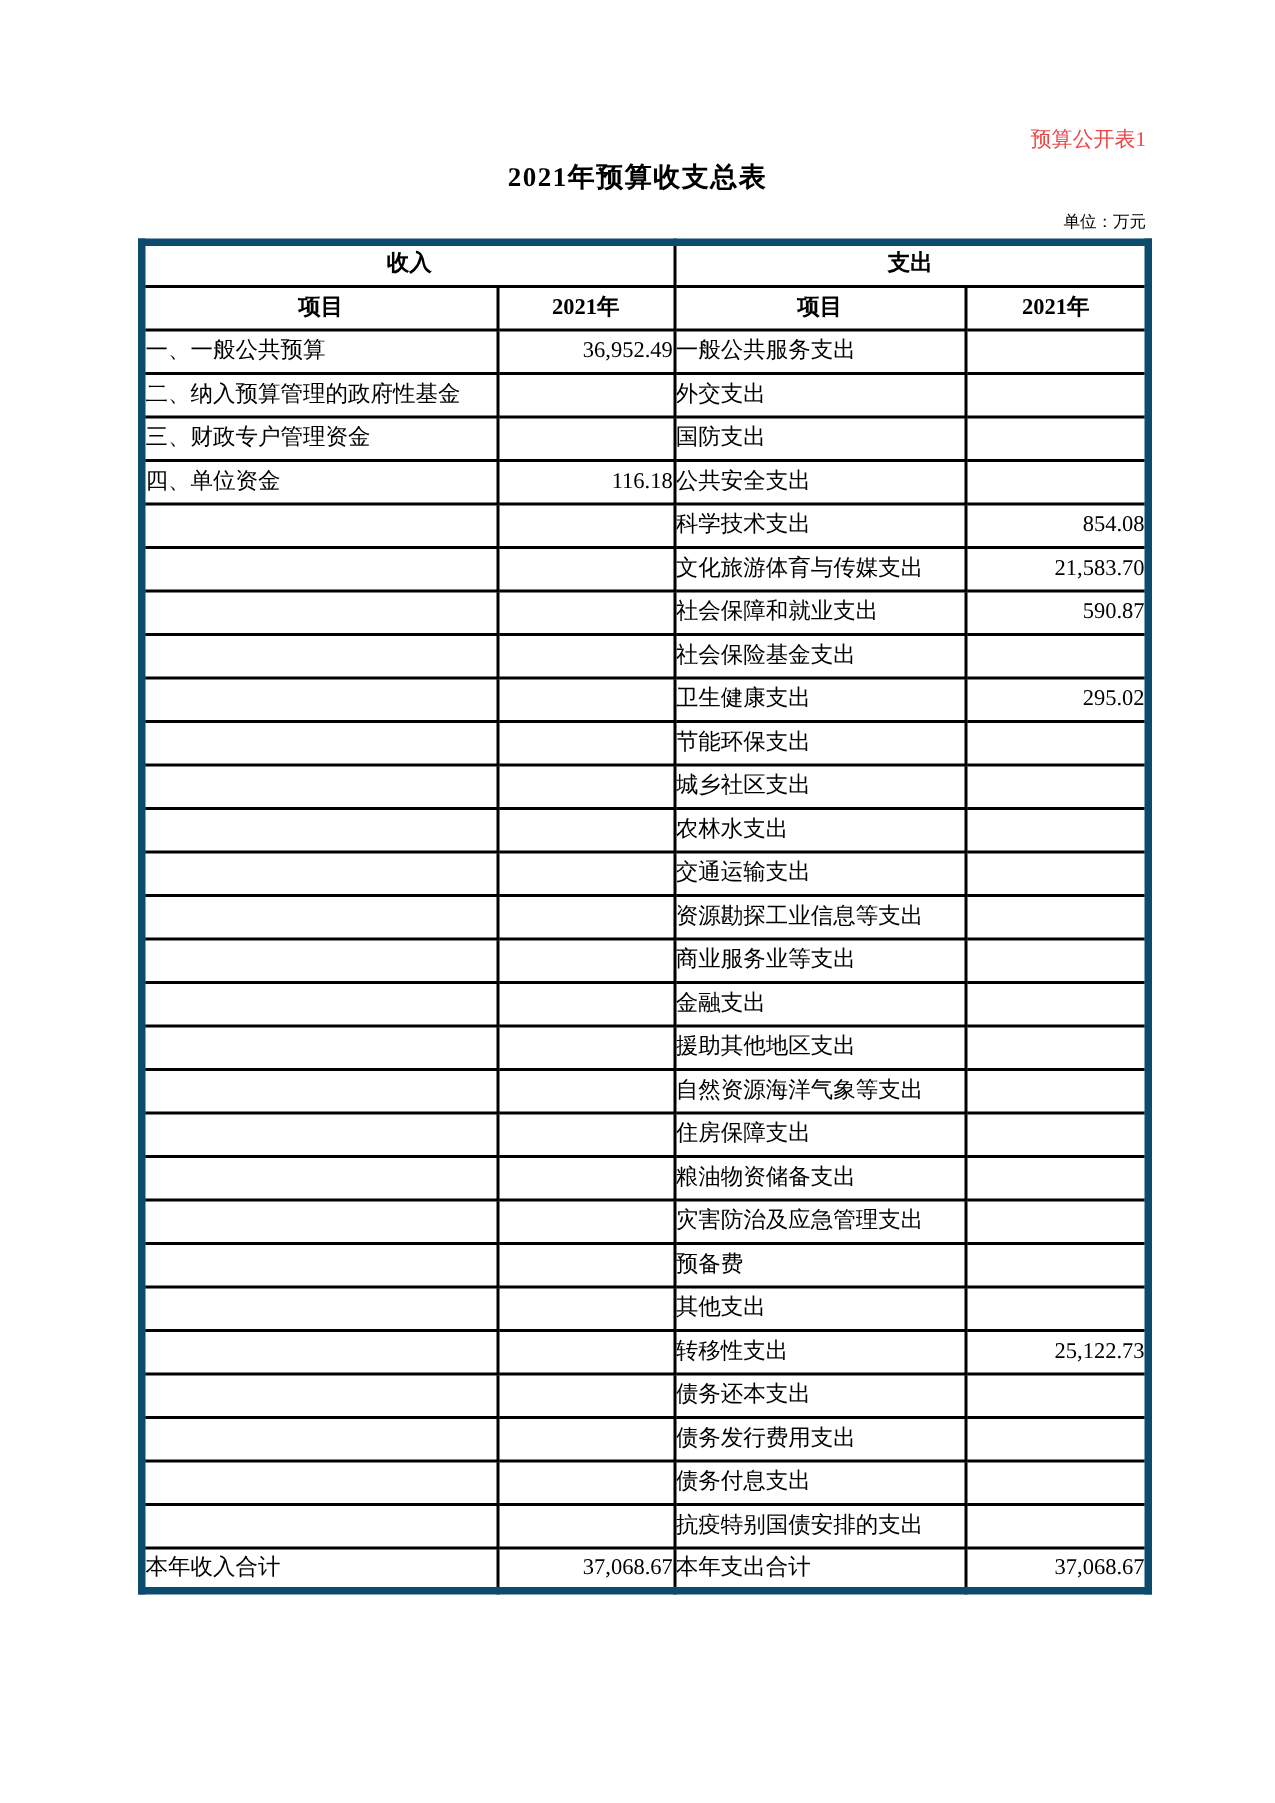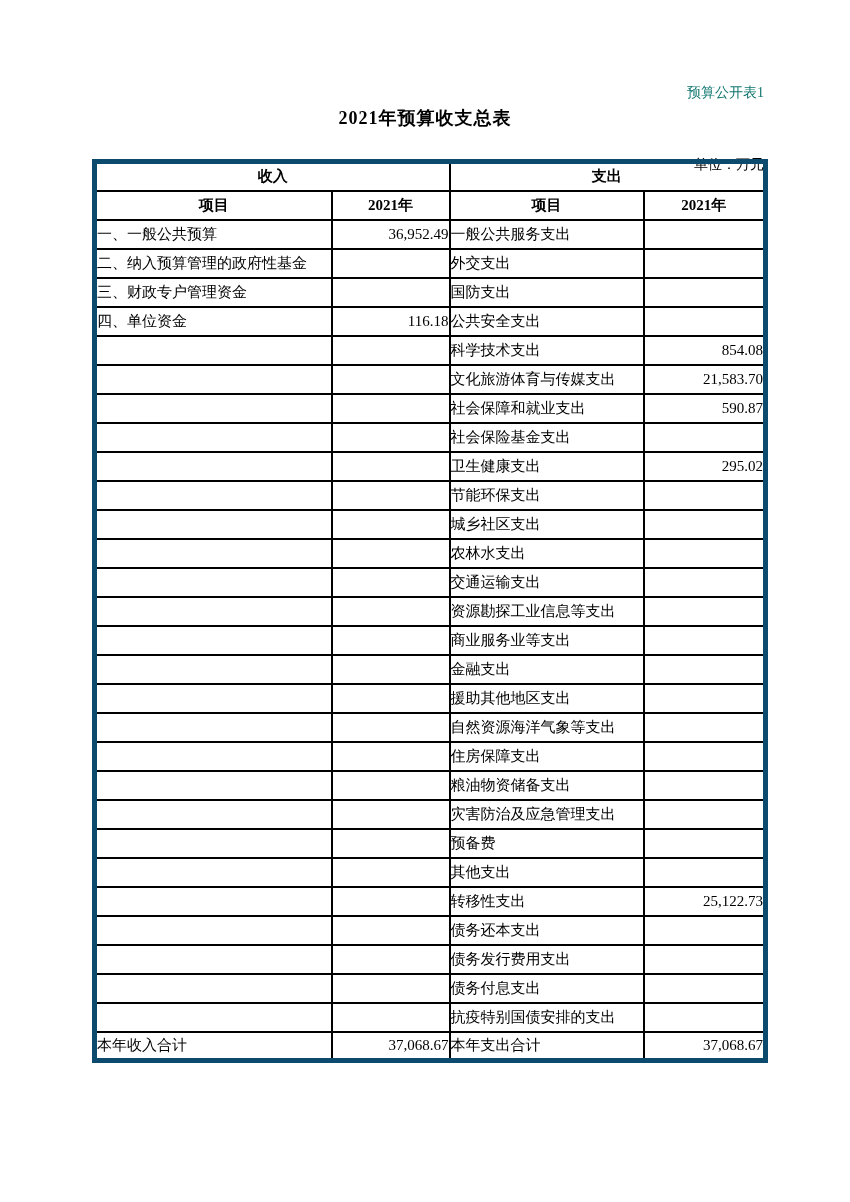--- a/index.html
+++ b/index.html
@@ -13,39 +13,39 @@
     width: 850px;
     height: 1202px;
     background: #ffffff;
     overflow: hidden;
   }
   .doc-label {
     position: absolute;
     top: 84px;
     right: 86px;
     font-size: 14px;
-    color: #0f766e;
+    color: #ef4444;
     white-space: nowrap;
   }
   .title {
     position: absolute;
     top: 106px;
     left: 0;
     right: 0;
     text-align: center;
     font-size: 18px;
     font-weight: bold;
     letter-spacing: 1px;
     white-space: nowrap;
   }
   .unit-label {
     position: absolute;
-    top: 156px;
+    top: 140px;
     right: 86px;
-    font-size: 14px;
+    font-size: 11px;
     white-space: nowrap;
   }
   table.budget {
     position: absolute;
     top: 159px;
     left: 92px;
     width: 671px;
     border-collapse: collapse;
     table-layout: fixed;
     border: 5px solid #0c4a6e;

